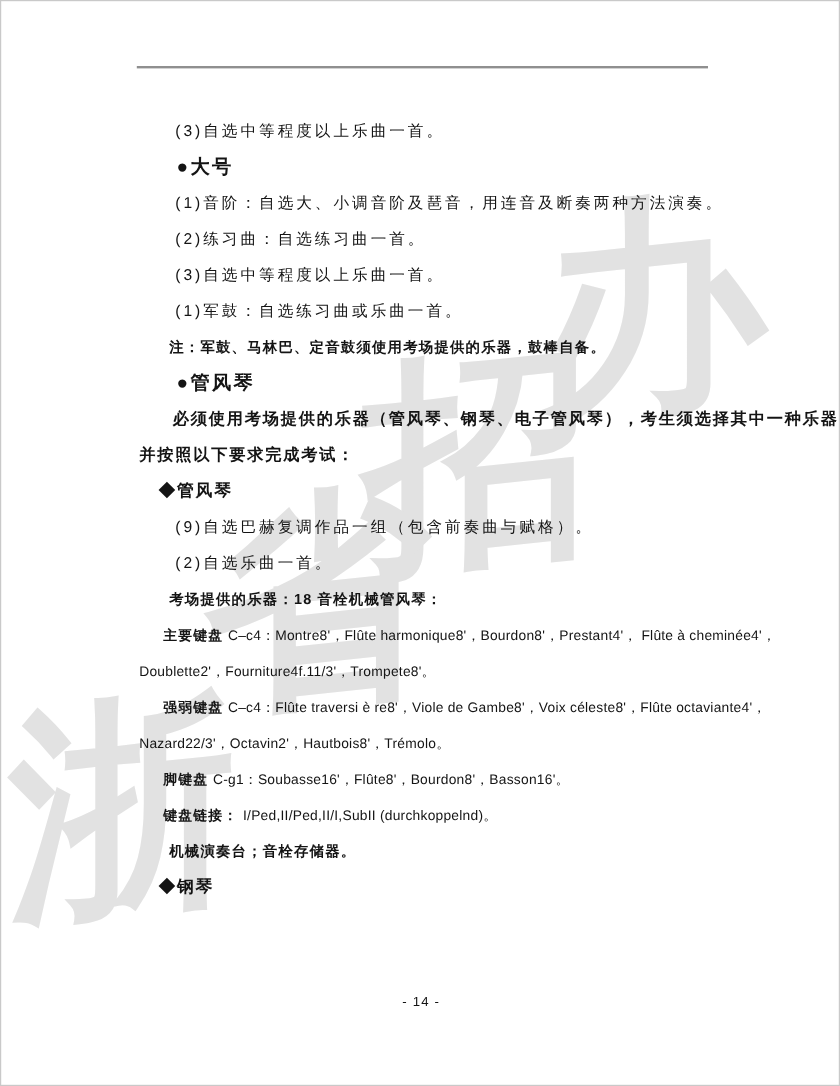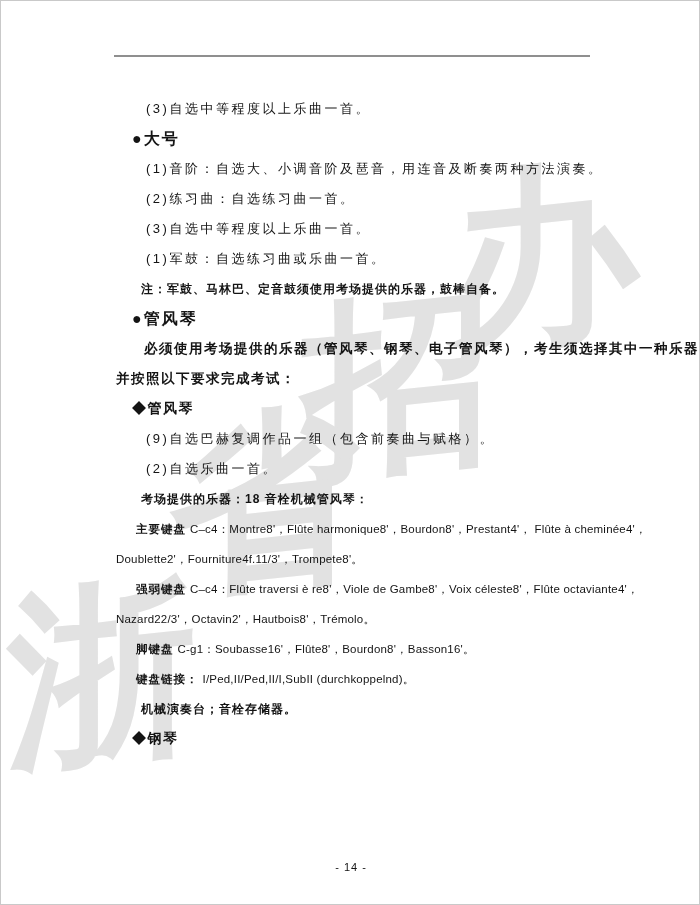--- a/index.html
+++ b/index.html
@@ -49,21 +49,21 @@
     display: flex;
     align-items: center;
     white-space: nowrap;
   }
   .item {
     margin-left: 30px;
     font-size: 13px;
     letter-spacing: 2.5px;
   }
   .h1 {
-    margin-left: 16px;
+    margin-left: 31px;
     font-size: 16px;
     font-weight: bold;
     letter-spacing: 2px;
   }
   .h2 {
     margin-left: 16px;
     font-size: 14px;
     font-weight: bold;
     letter-spacing: 1.5px;
   }
@@ -85,21 +85,21 @@
     letter-spacing: 0.2px;
   }
   .spec-cont { margin-left: 0; }
   .spec .lbl {
     font-weight: bold;
     letter-spacing: 1px;
     margin-right: 4px;
   }
   .footer {
     position: absolute;
-    left: 0; top: 860px;
+    left: 0; top: 828px;
     width: 700px;
     text-align: center;
     font-size: 11px;
     letter-spacing: 1px;
     z-index: 1;
   }
 </style>
 </head>
 <body>
 

